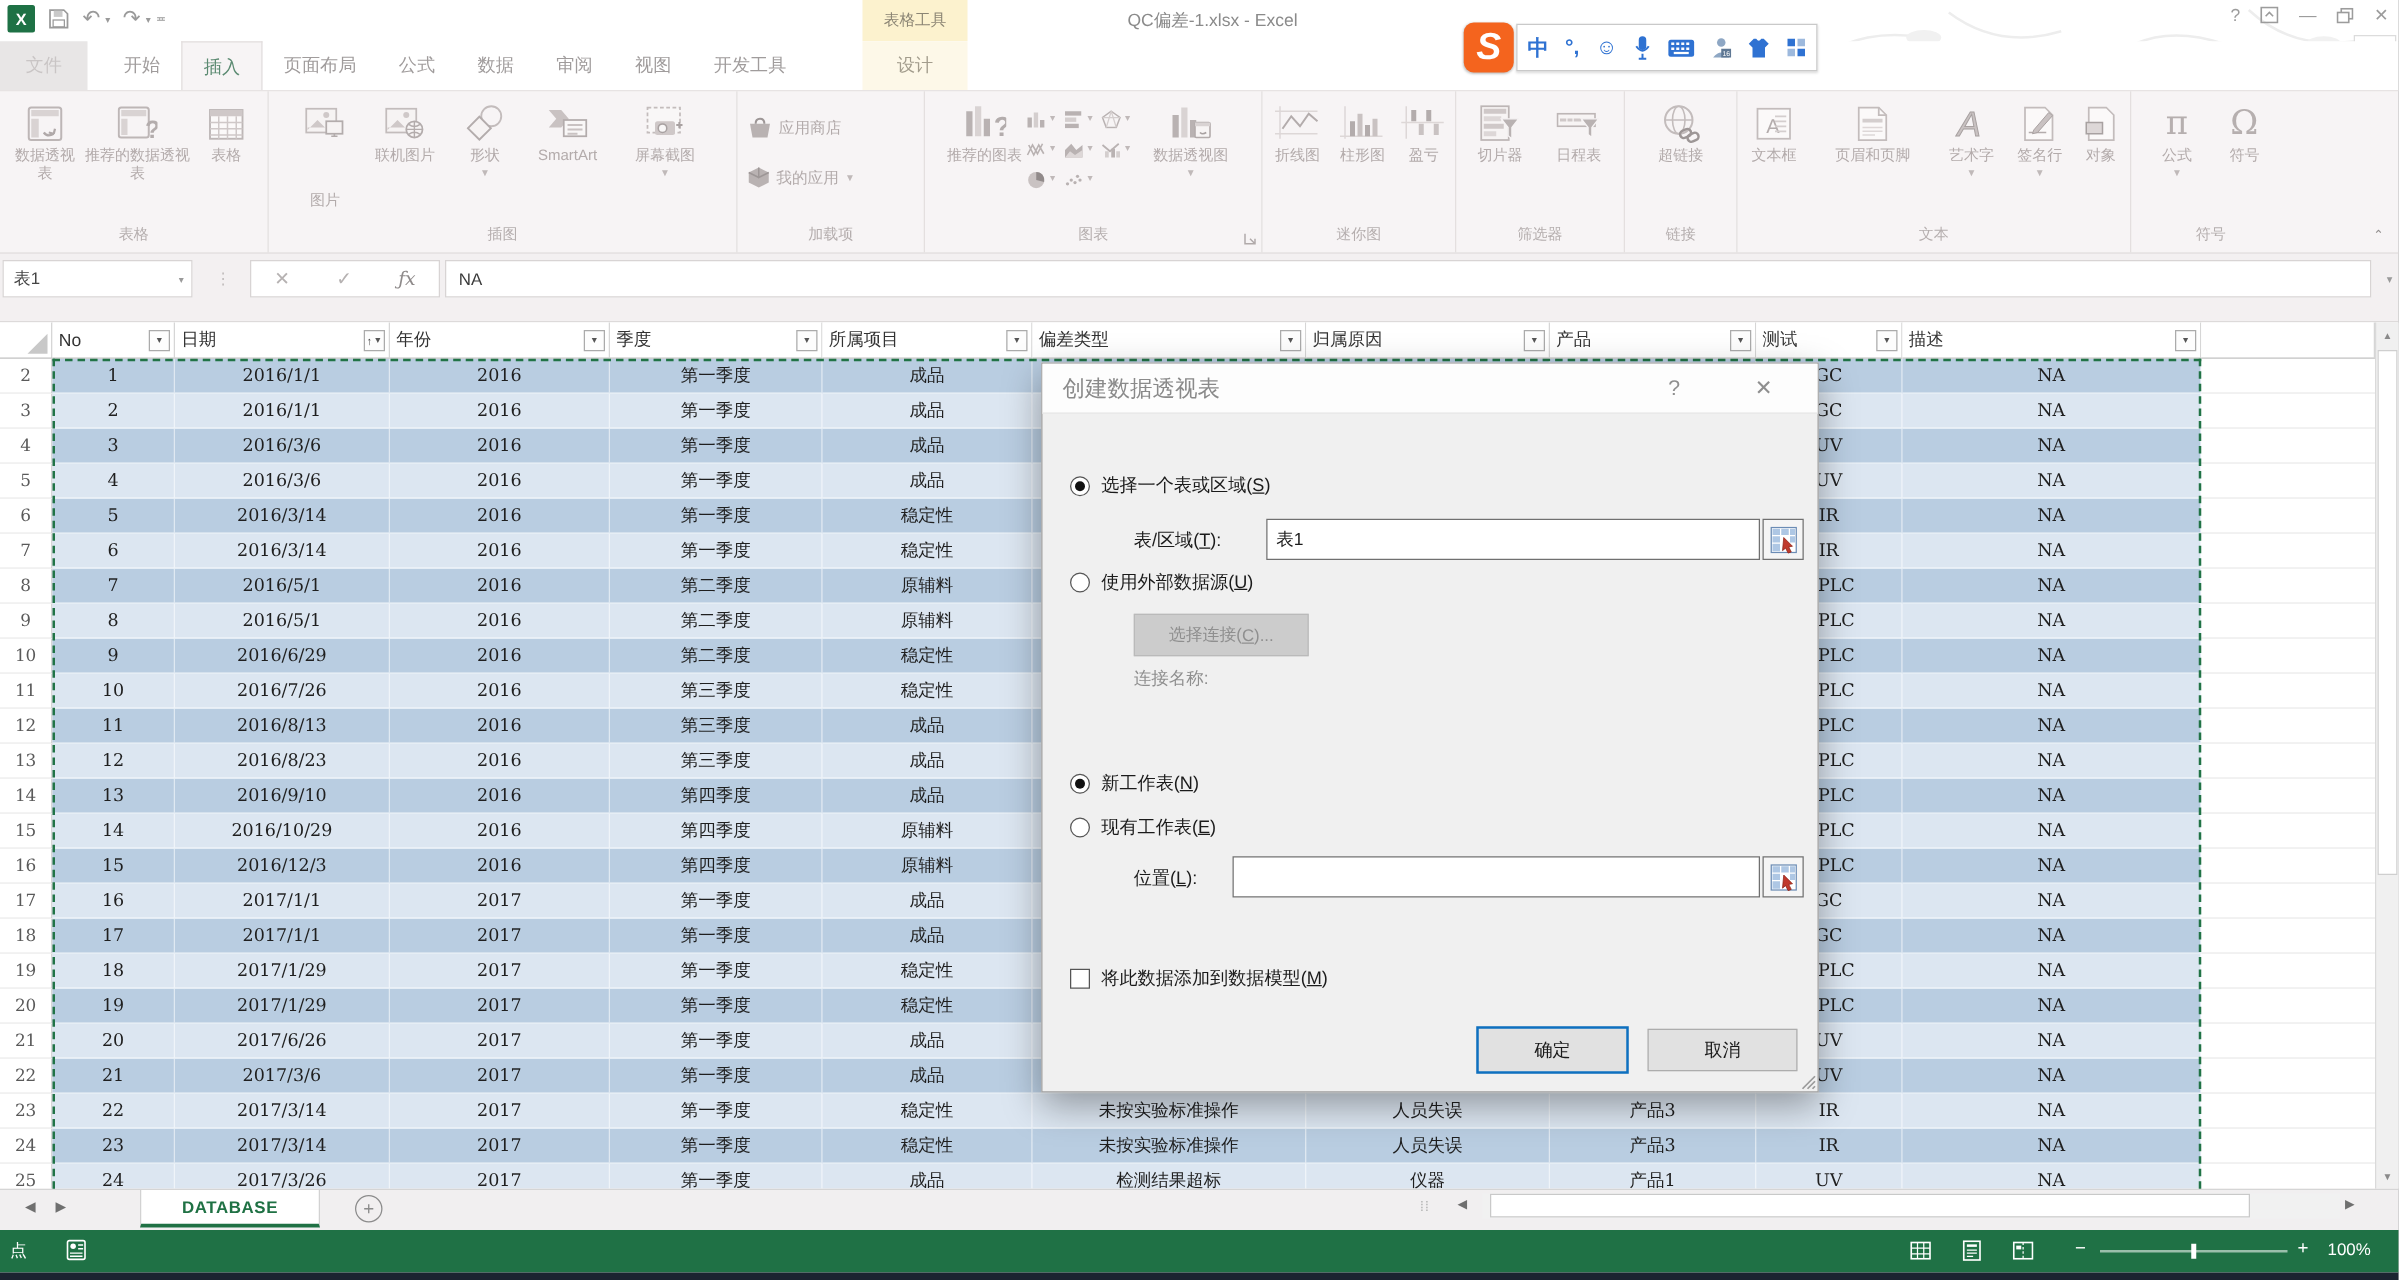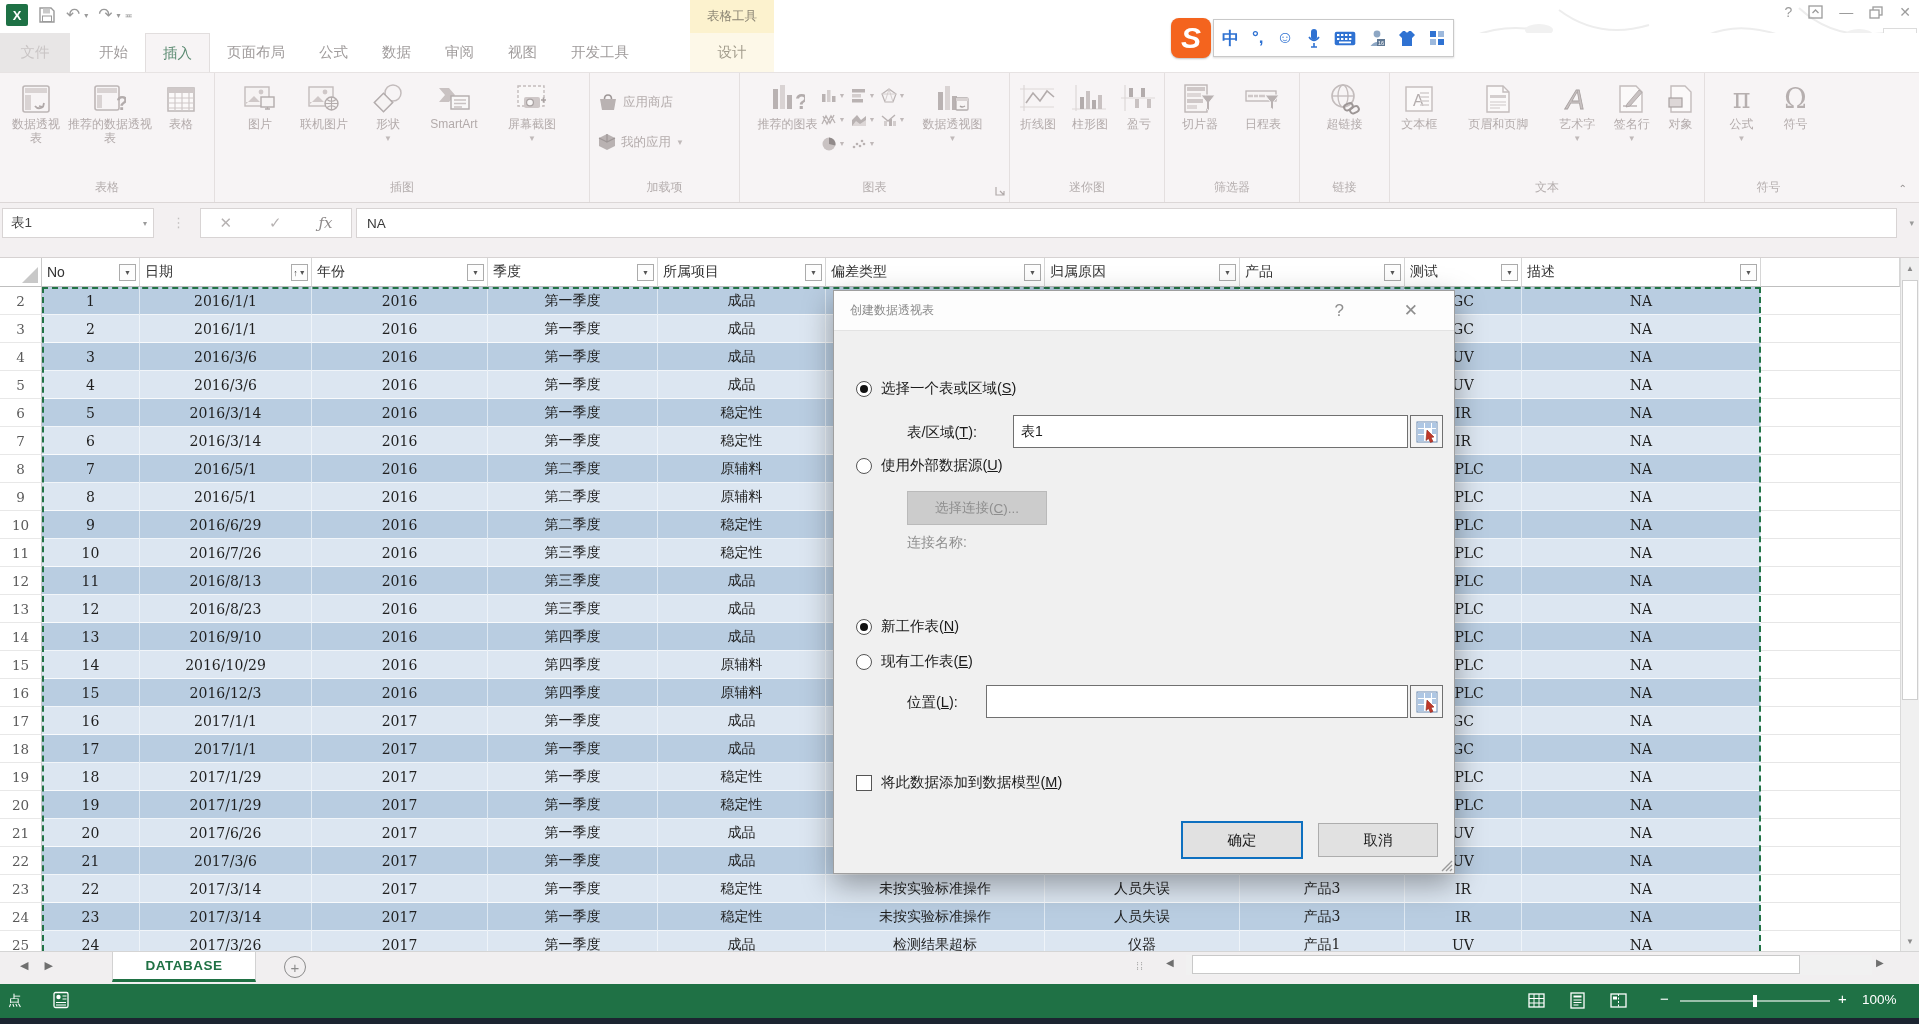--- a/index.html
+++ b/index.html
@@ -79,21 +79,21 @@
   .band-light{background:#dce6f1;}
   .fillcell{width:139px;background:#fff;border-bottom:1px solid #e6e6e6;flex-shrink:0;}
   .ants{position:absolute;left:42px;top:29px;width:1719px;height:664px;border-left:2px dashed #217346;border-top:2px dashed #217346;border-right:2px dashed #217346;pointer-events:none;z-index:5;}
   .vscroll{position:absolute;right:0;top:0;width:19px;height:693px;background:#f0f0f0;border-left:1px solid #dadada;}
   .vs-arrow{position:absolute;left:0;width:18px;height:18px;display:flex;align-items:center;justify-content:center;color:#8a8a8a;font-size:8px;}
   .vs-thumb{position:absolute;left:1px;top:22px;width:16px;height:420px;background:#fff;border:1px solid #cfcfcf;}
 
   
   .dialog{position:absolute;left:833px;top:290px;width:622px;height:584px;background:#f0f0f0;border:1px solid #9f9f9f;box-shadow:0 10px 28px rgba(0,0,0,.35);z-index:50;}
   .dlg-title{position:absolute;left:0;top:0;right:0;height:40px;background:#fdfdfd;border-bottom:1px solid #e3e3e3;display:flex;align-items:center;}
-  .dlg-title .t{margin-left:16px;color:#8a8a8a;font-size:12px;}
+  .dlg-title .t{margin-left:16px;color:#8a8a8a;font-size:18px;}
   .dlg-title .help{position:absolute;right:110px;color:#8f8f8f;font-size:17px;}
   .dlg-title .close{position:absolute;right:36px;color:#8f8f8f;font-size:17px;}
   .sec{position:absolute;left:12px;right:16px;display:flex;align-items:center;font-size:14.5px;color:#1b1b1b;}
   .sec .line{flex:1;height:1px;background:#d9d9d9;margin-left:8px;}
   .radio-row{position:absolute;display:flex;align-items:center;font-size:14.5px;color:#1b1b1b;gap:9px;}
   .radio{width:16px;height:16px;border:1px solid #555;border-radius:50%;background:#fff;position:relative;flex-shrink:0;}
   .radio.sel:after{content:"";position:absolute;left:3px;top:3px;width:8px;height:8px;border-radius:50%;background:#111;}
   .fldlabel{position:absolute;font-size:14.5px;color:#1b1b1b;}
   .txtbox{position:absolute;height:33px;background:#fff;border:1px solid #707070;display:flex;align-items:center;padding-left:7px;font-size:14px;color:#1b1b1b;}
   .picker{position:absolute;width:33px;height:33px;background:#f5f5f5;border:1px solid #707070;display:flex;align-items:center;justify-content:center;}
@@ -155,20 +155,21 @@
             <rect x="4.5" y="10" width="9" height="5.5" fill="none" stroke="#9a9a9a"></rect>
           </svg>
       </span>
       <span class="glyph">↶</span>
         <span class="dd">▾</span>
       <span class="glyph">↷</span>
         <span class="dd">▾</span>
       <span class="dd" style="font-size:10px;">≖</span>
     </div>
     <div class="ctx-tool">表格工具</div>
+    <div class="win-title">QC偏差-1.xlsx - Excel</div>
     <div class="winctl">
       <span>?</span>
       <span>
         <svg width="15" height="14" viewBox="0 0 15 14">
             <rect x="1" y="1" width="13" height="12" fill="none" stroke="#9c9c9c" stroke-width="1.3"></rect>
             <path d="M4.5 8 L7.5 5 L10.5 8" fill="none" stroke="#9c9c9c" stroke-width="1.3"></path>
           </svg>
       </span>
       <span>—</span>
       <span>
@@ -289,21 +290,21 @@
               </svg>
             </span>
           <span>表格</span>
         </div>
       </div>
       <div class="glabel">表格</div>
     </div>
 
     <div class="rgroup" style="width:375px;">
       <div class="gbody">
-        <div class="rbtn" style="width:52px;">
+        <div class="rbtn" style="width:52px;gap:36px;">
           <span class="ric">
               <svg width="32" height="30" viewBox="0 0 32 30">
                 <rect x="1" y="3" width="24" height="19" fill="#f6f3f3" stroke="#c3bcbc" stroke-width="1.4"></rect>
                 <circle cx="17" cy="8" r="2.4" fill="#cfc8c8"></circle>
                 <path d="M2 20 l8 -8 l6 6 h-14z" fill="#cfc8c8"></path>
                 <rect x="17" y="13" width="13" height="10" fill="#f6f3f3" stroke="#b3acac" stroke-width="1.4"></rect>
                 <path d="M21 25 h5 M23.5 23 v2" stroke="#b3acac" stroke-width="1.3"></path>
               </svg>
             </span>
           <span>图片</span>

